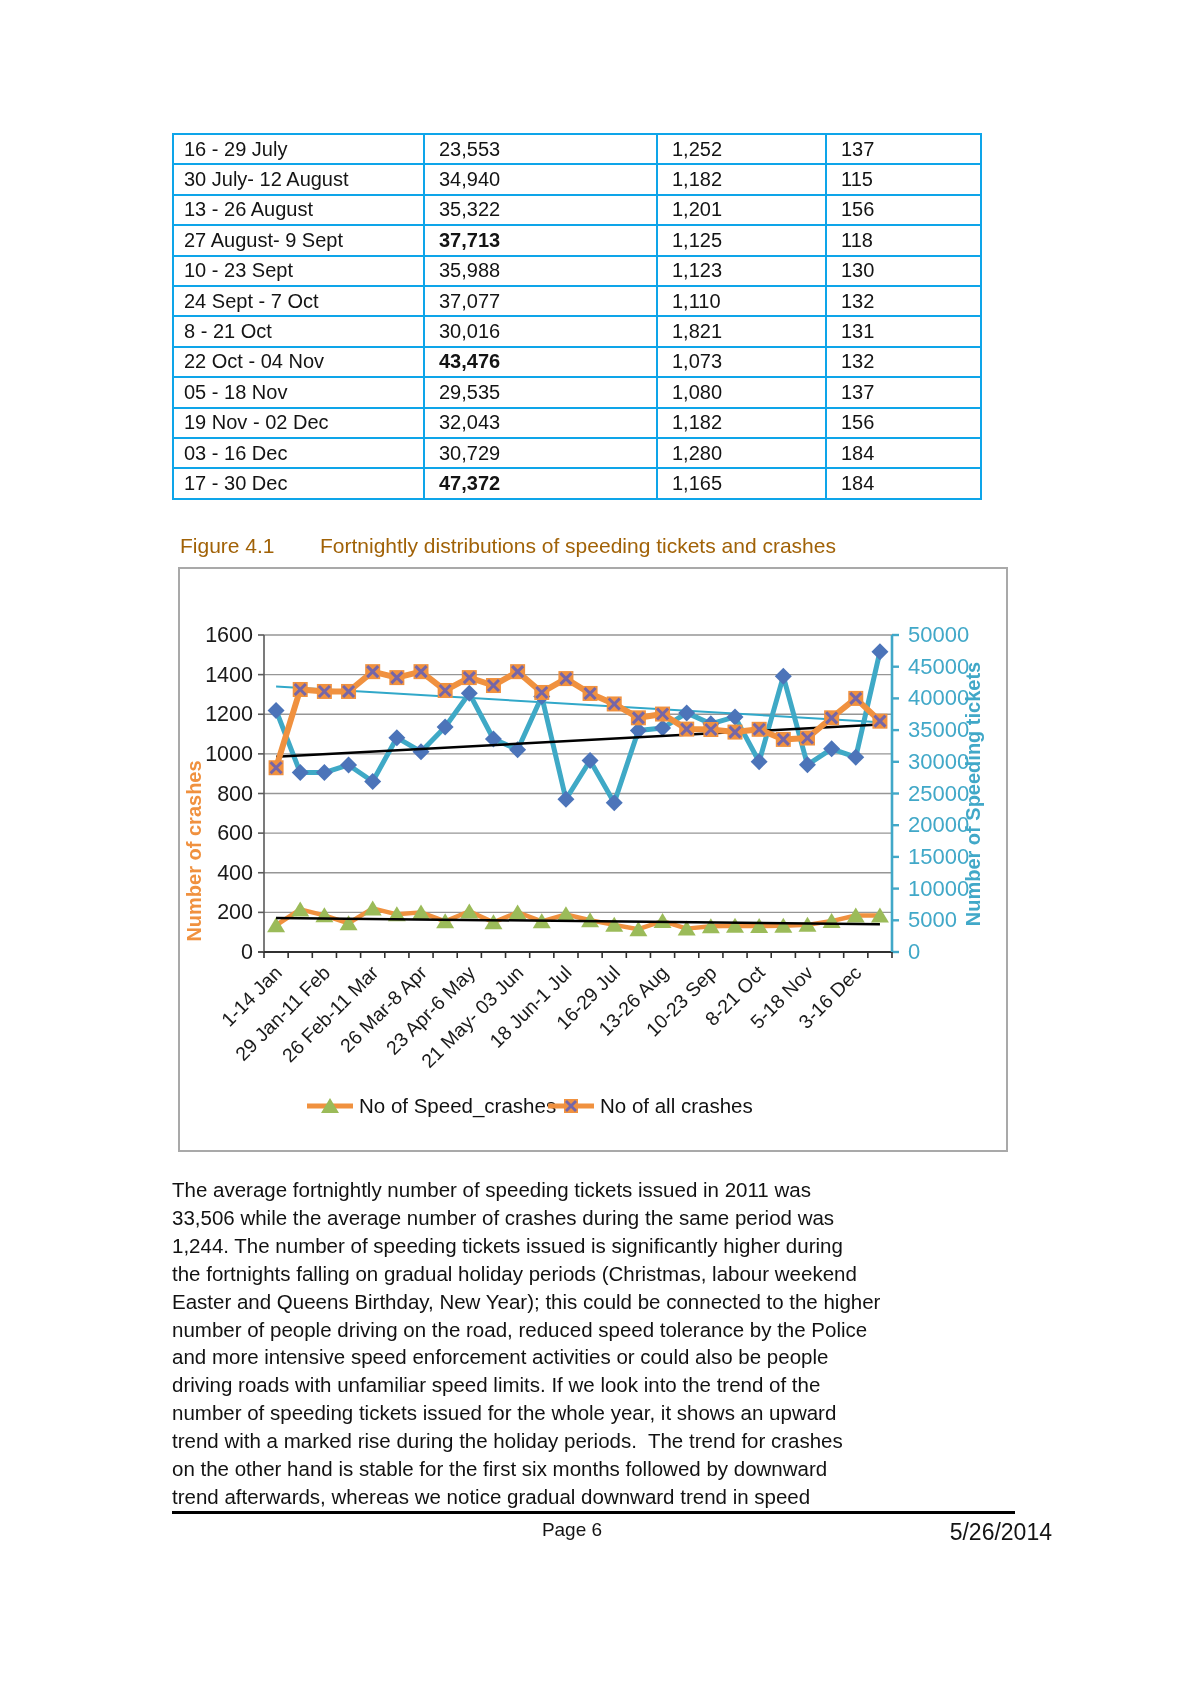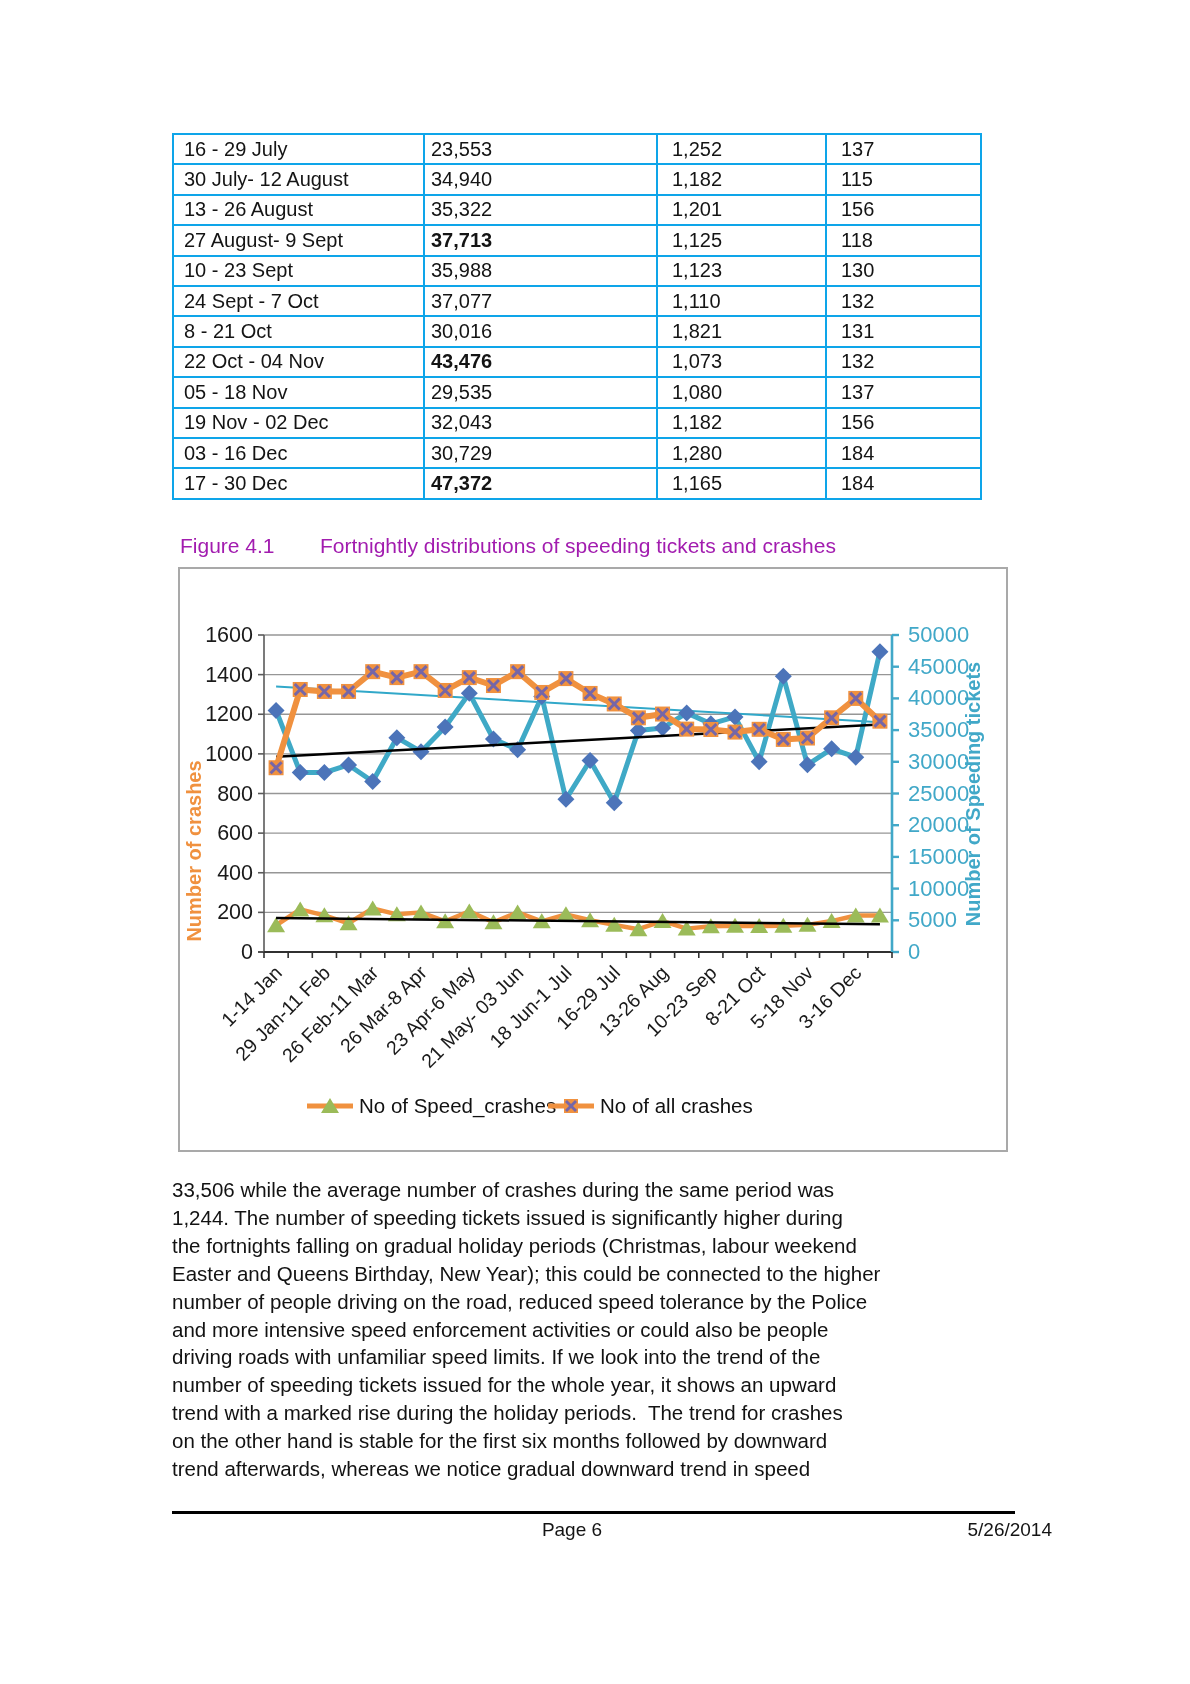--- a/index.html
+++ b/index.html
@@ -2,38 +2,38 @@
 <html><head>
 <meta charset="utf-8">
 <style>
   html,body{margin:0;padding:0;background:#ffffff;}
   .page{position:relative;width:1190px;height:1684px;background:#fff;overflow:hidden;
         font-family:"Liberation Sans",sans-serif;color:#141414;}
   
   .data-table{position:absolute;left:172px;top:133px;border-collapse:collapse;table-layout:fixed;}
   .data-table td{border:2px solid #0ea5e9;height:28.4px;font-size:20px;padding:0 0 0 10px;
                  vertical-align:middle;white-space:nowrap;overflow:hidden;}
-  .data-table td.c2{padding-left:6px;}
+  .data-table td.c2{padding-left:14px;}
   .data-table td.c3{padding-left:14px;}
   .data-table td.c4{padding-left:14px;}
   .data-table td.boldval{font-weight:bold;}
   
-  .fig-caption{position:absolute;left:180px;top:534px;font-size:21px;color:#a21caf;white-space:nowrap;}
+  .fig-caption{position:absolute;left:180px;top:534px;font-size:21px;color:#a16207;white-space:nowrap;}
   .fig-caption .lab{display:inline-block;width:140px;}
   
   .fig-box{position:absolute;left:178px;top:567px;width:830px;height:585px;
            border:2px solid #a9a9a9;box-sizing:border-box;background:#fff;}
   
   .body-text{position:absolute;left:172px;top:1176px;width:860px;font-size:20.5px;
              line-height:27.9px;color:#121212;}
   .body-text div{white-space:pre;}
   
   .footer-rule{position:absolute;left:172px;top:1511px;width:843px;border-top:3px solid #000;}
   .footer-page{position:absolute;left:172px;top:1519px;width:800px;text-align:center;font-size:19px;}
-  .footer-date{position:absolute;top:1519px;right:138px;font-size:19px;}
+  .footer-date{position:absolute;top:1519px;right:138px;font-size:23px;}
 </style>
 </head>
 <body>
 
 <div class="page">
 
   <table class="data-table">
     <colgroup>
         <col style="width:251px">
         <col style="width:233px">
@@ -380,20 +380,21 @@
           <line x1="368" x2="414" y1="537" y2="537" stroke="#F0913F" stroke-width="5"></line>
           <rect x="384" y="530" width="14" height="14" fill="#F0913F"></rect>
           <line x1="386" y1="532" x2="396" y2="542" stroke="#7566A8" stroke-width="2.8"></line>
           <line x1="386" y1="542" x2="396" y2="532" stroke="#7566A8" stroke-width="2.8"></line>
           <text x="420" y="544" font-size="20.5px" fill="#111">No of all crashes</text>
         </g>
       </svg>
   </div>
 
   <div class="body-text">
+      <div>The average fortnightly number of speeding tickets issued in 2011 was</div>
       <div>33,506 while the average number of crashes during the same period was</div>
       <div>1,244. The number of speeding tickets issued is significantly higher during</div>
       <div>the fortnights falling on gradual holiday periods (Christmas, labour weekend</div>
       <div>Easter and Queens Birthday, New Year); this could be connected to the higher</div>
       <div>number of people driving on the road, reduced speed tolerance by the Police</div>
       <div>and more intensive speed enforcement activities or could also be people</div>
       <div>driving roads with unfamiliar speed limits. If we look into the trend of the</div>
       <div>number of speeding tickets issued for the whole year, it shows an upward</div>
       <div>trend with a marked rise during the holiday periods.  The trend for crashes</div>
       <div>on the other hand is stable for the first six months followed by downward</div>

